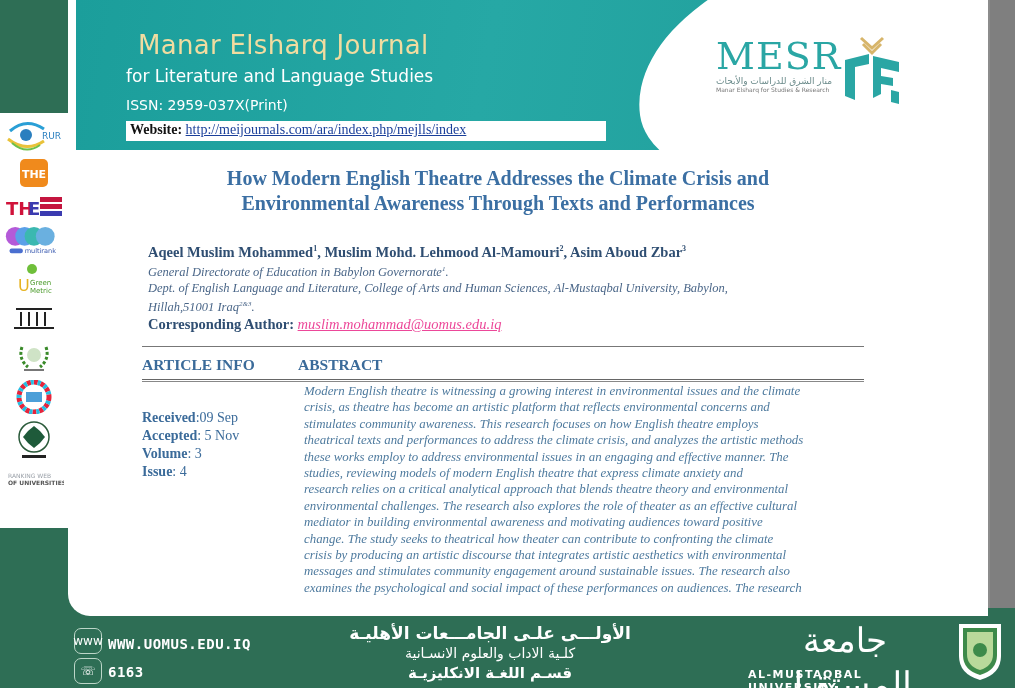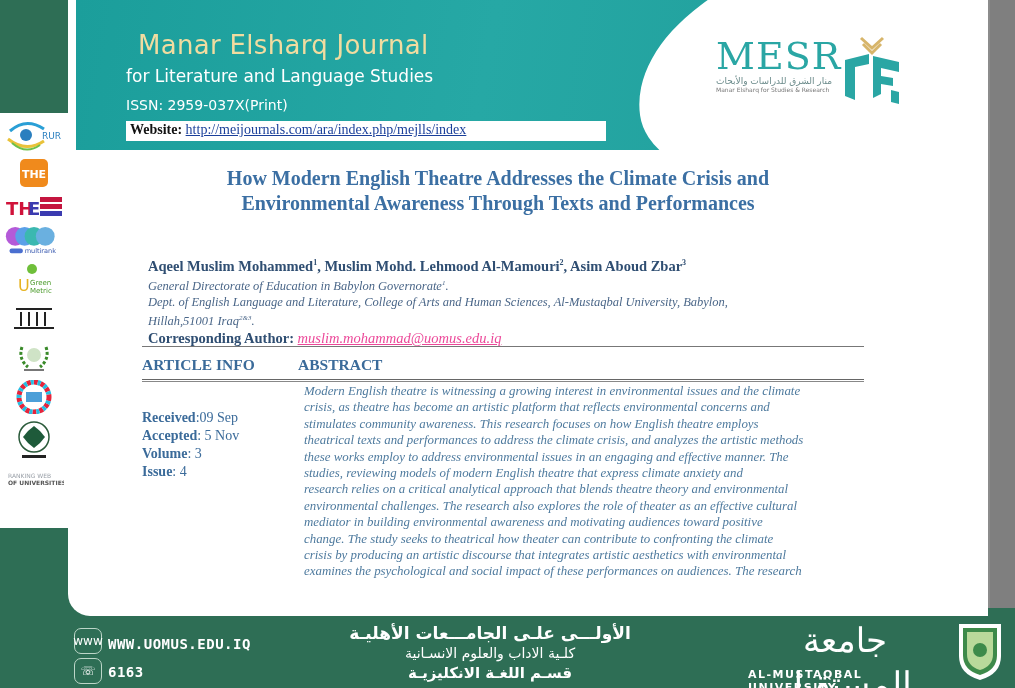--- a/index.html
+++ b/index.html
@@ -59,21 +59,21 @@
   .mesr-text { font-family: "DejaVu Serif", serif; font-size: 38px; color: #2aa6a4; letter-spacing: 1px; }
   .mesr-ar { font-size: 9px; color: #6a8a8a; margin-top: -2px; font-family: "DejaVu Sans", sans-serif; }
   .mesr-en { font-size: 6px; color: #777; font-family: "DejaVu Sans", sans-serif; }
   .mesr-mark { position: absolute; left: 765px; top: 34px; }
 
   
   .article-title {
     position: absolute; left: 80px; top: 166px; width: 700px; text-align: center;
     font-weight: bold; font-size: 20px; line-height: 25px; color: #3b6fa3;
   }
-  .authors { position: absolute; left: 80px; top: 258px; width: 700px; color: #3a5a80; }
+  .authors { position: absolute; left: 80px; top: 244px; width: 700px; color: #3a5a80; }
   .authors .names { font-weight: bold; font-size: 14.5px; color: #2f4e72; }
   .authors .names sup { font-size: 8px; }
   .authors .aff { font-style: italic; font-size: 12.5px; color: #4a6688; line-height: 16px; }
   .authors .aff sup { font-size: 7px; }
   .authors .corr { font-weight: bold; font-size: 14.5px; color: #2f4e72; margin-top: 1px; }
   .authors .corr a { font-weight: normal; font-style: italic; color: #ec4899; text-decoration: underline; }
 
   .rule-top { position: absolute; left: 74px; top: 346px; width: 722px; height: 1px; background: #777; }
   .sec-heads { position: absolute; left: 74px; top: 356px; font-weight: bold; font-size: 15.5px; color: #3b6b9a; }
   .sec-heads .h-info { position: absolute; left: 0; width: 140px; }
@@ -175,20 +175,21 @@
     <div>crisis, as theatre has become an artistic platform that reflects environmental concerns and</div>
     <div>stimulates community awareness. This research focuses on how English theatre employs</div>
     <div>theatrical texts and performances to address the climate crisis, and analyzes the artistic methods</div>
     <div>these works employ to address environmental issues in an engaging and effective manner. The</div>
     <div>studies, reviewing models of modern English theatre that express climate anxiety and</div>
     <div>research relies on a critical analytical approach that blends theatre theory and environmental</div>
     <div>environmental challenges. The research also explores the role of theater as an effective cultural</div>
     <div>mediator in building environmental awareness and motivating audiences toward positive</div>
     <div>change. The study seeks to theatrical how theater can contribute to confronting the climate</div>
     <div>crisis by producing an artistic discourse that integrates artistic aesthetics with environmental</div>
+    <div>messages and stimulates community engagement around sustainable issues. The research also</div>
     <div>examines the psychological and social impact of these performances on audiences. The research</div>
   </div>
 </div>
 
 <div class="logos">
   <svg class="logo" width="60" height="32" viewBox="0 0 60 32">
     <path d="M6 12 Q22 -2 40 10" stroke="#2a9fd6" stroke-width="3" fill="none"></path>
     <path d="M4 20 Q22 34 40 22" stroke="#e9c23a" stroke-width="3" fill="none"></path>
     <path d="M8 24 Q22 36 36 26" stroke="#6cc04a" stroke-width="2" fill="none"></path>
     <circle cx="22" cy="16" r="6" fill="#2a7fbf"></circle>

